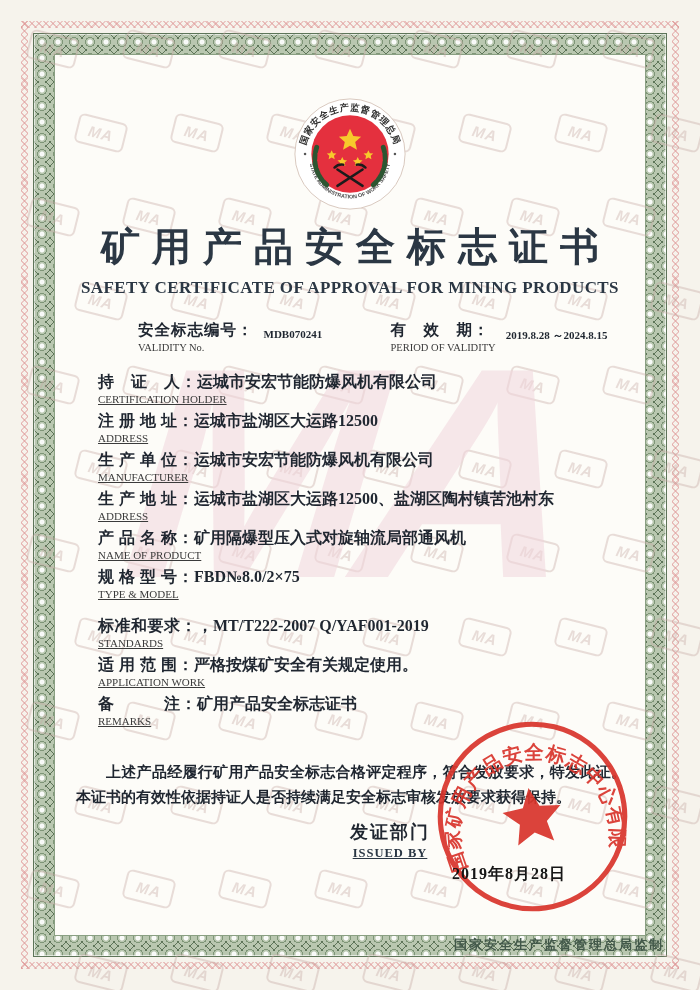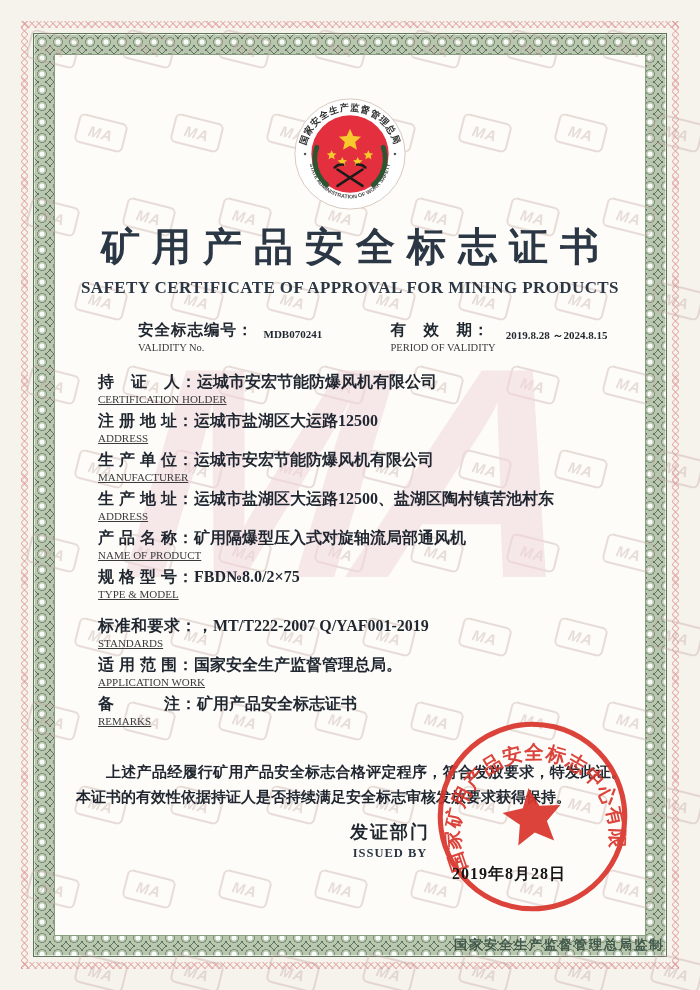--- a/index.html
+++ b/index.html
@@ -70,21 +70,21 @@
   .field .line1{font-size:16px;font-weight:700;letter-spacing:.5px;white-space:nowrap;}
   .field .line1 .val{font-weight:700;letter-spacing:0;text-align:right;}
   .field .en{font-size:11px;color:#3b3b3b;margin-top:0px;text-decoration:underline;}
   .gap-before{margin-top:16px;}
   .decl{
     position:absolute;left:76px;top:760px;width:550px;
     font-size:15px;line-height:25px;text-indent:2em;font-weight:600;text-align:justify;
   }
   .issued{position:absolute;left:320px;top:820px;width:140px;text-align:center;}
   .issued .zh{font-size:18px;font-weight:700;letter-spacing:2px;}
-  .issued .en{font-size:12.5px;font-weight:700;color:#2b3744;margin-top:2px;letter-spacing:1px;}
+  .issued .en{font-size:12.5px;font-weight:700;color:#2b3744;margin-top:2px;letter-spacing:1px;text-decoration:underline;}
   .stamp{position:absolute;left:430px;top:714px;width:205px;height:205px;z-index:3;
          transform:rotate(-8deg);opacity:.92;}
   .issue-date{position:absolute;left:452px;top:864px;z-index:4;font-size:16px;font-weight:600;color:#161616;letter-spacing:1px;}
   .footer{
     position:absolute;right:36px;top:936px;z-index:2;
     font-size:13px;font-weight:700;color:#42584a;letter-spacing:2px;
   }
 </style>
 </head>
 <body>
@@ -264,21 +264,21 @@
       </div>
       <div class="field">
         <div class="line1"><span>规 格 型 号</span>：<span class="val">FBD№8.0/2×75</span></div>
         <div class="en">TYPE &amp; MODEL</div>
       </div>
       <div class="field gap-before">
         <div class="line1"><span>标准和要求</span>：<span class="val">，MT/T222-2007 Q/YAF001-2019</span></div>
         <div class="en">STANDARDS</div>
       </div>
       <div class="field">
-        <div class="line1"><span>适 用 范 围</span>：<span class="val">国家安全生产监督管理总局。</span></div>
+        <div class="line1"><span>适 用 范 围</span>：<span class="val">严格按煤矿安全有关规定使用。</span></div>
         <div class="en">APPLICATION WORK</div>
       </div>
       <div class="field">
         <div class="line1"><span>备　　　注</span>：<span class="val">矿用产品安全标志证书</span></div>
         <div class="en">REMARKS</div>
       </div>
     </div>
 
     <div class="decl">上述产品经履行矿用产品安全标志合格评定程序，符合发放要求，特发此证。本证书的有效性依据持证人是否持续满足安全标志审核发放要求获得保持。</div>
 

